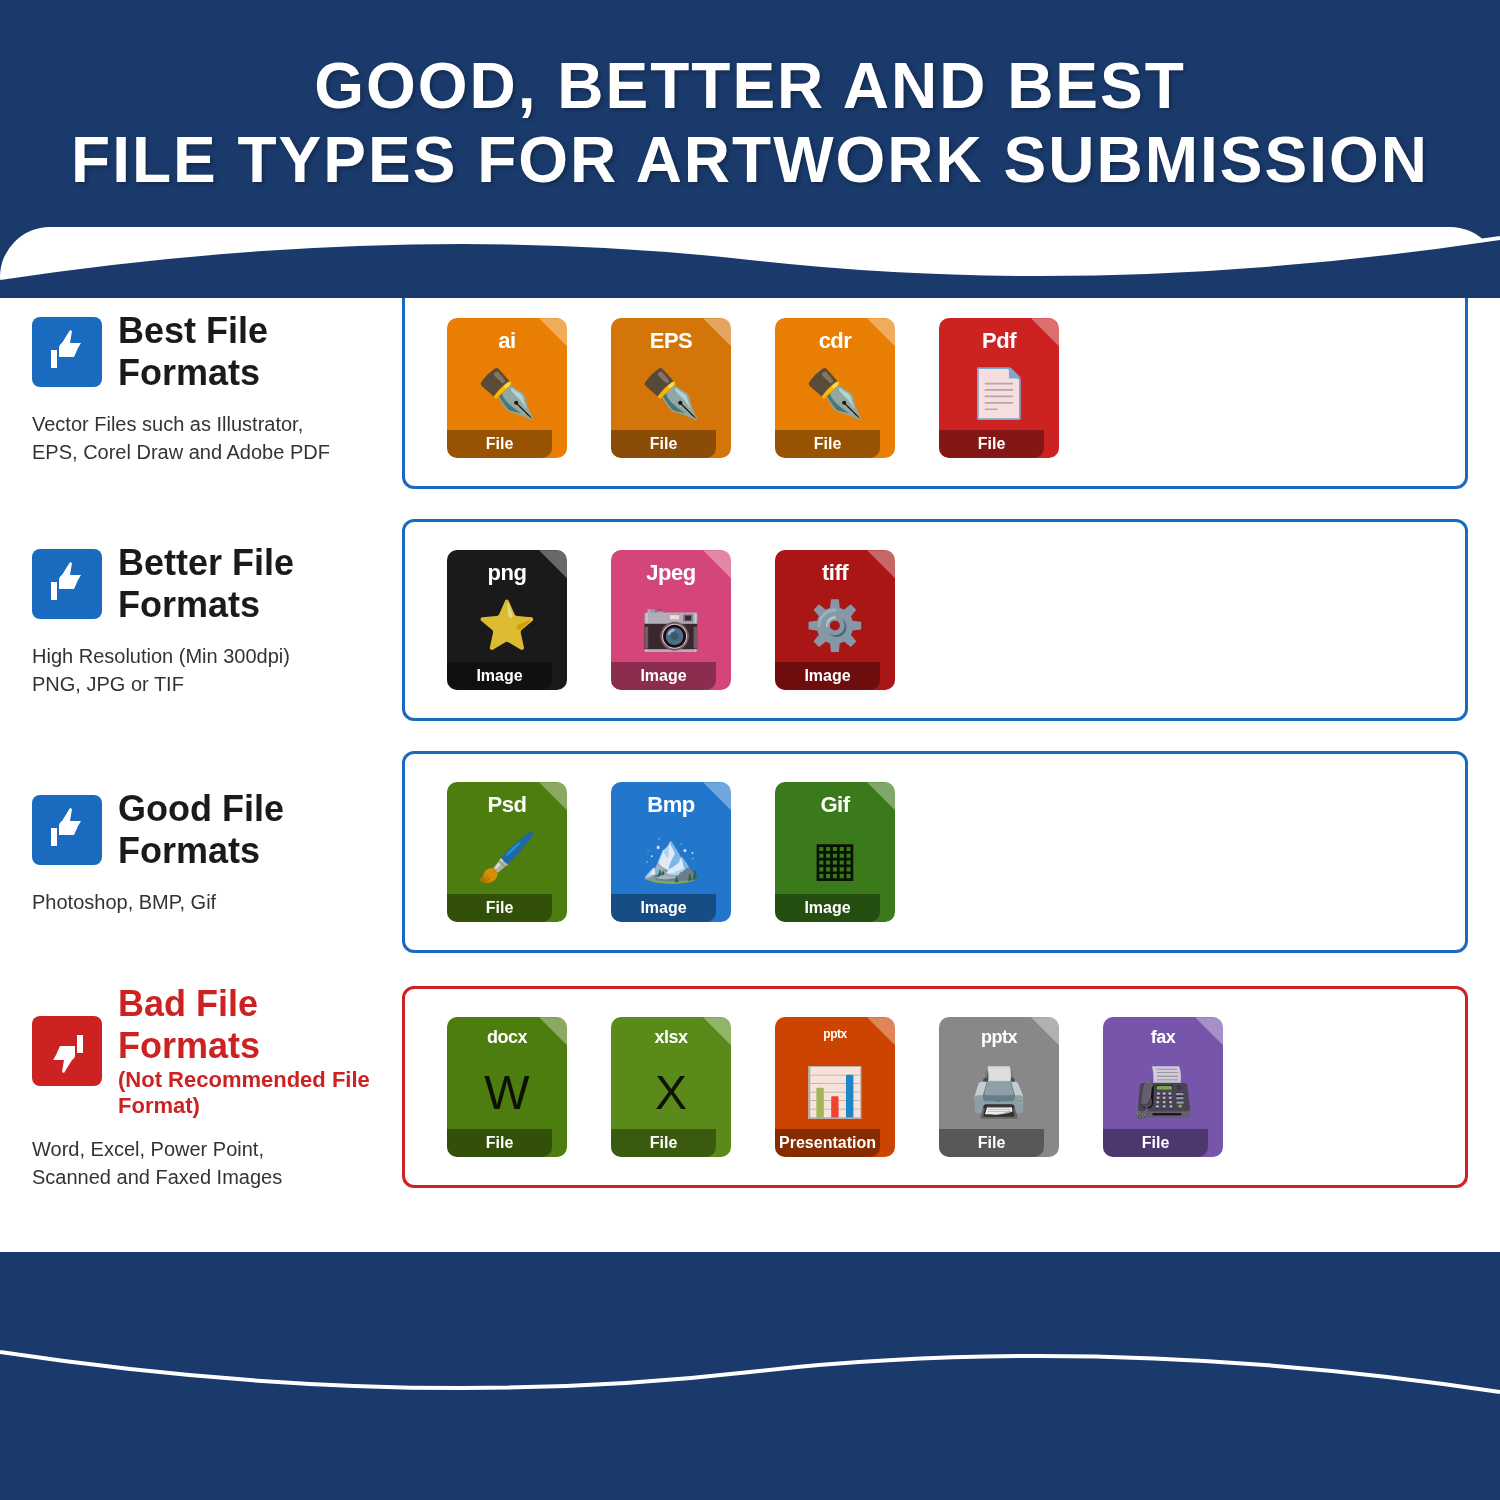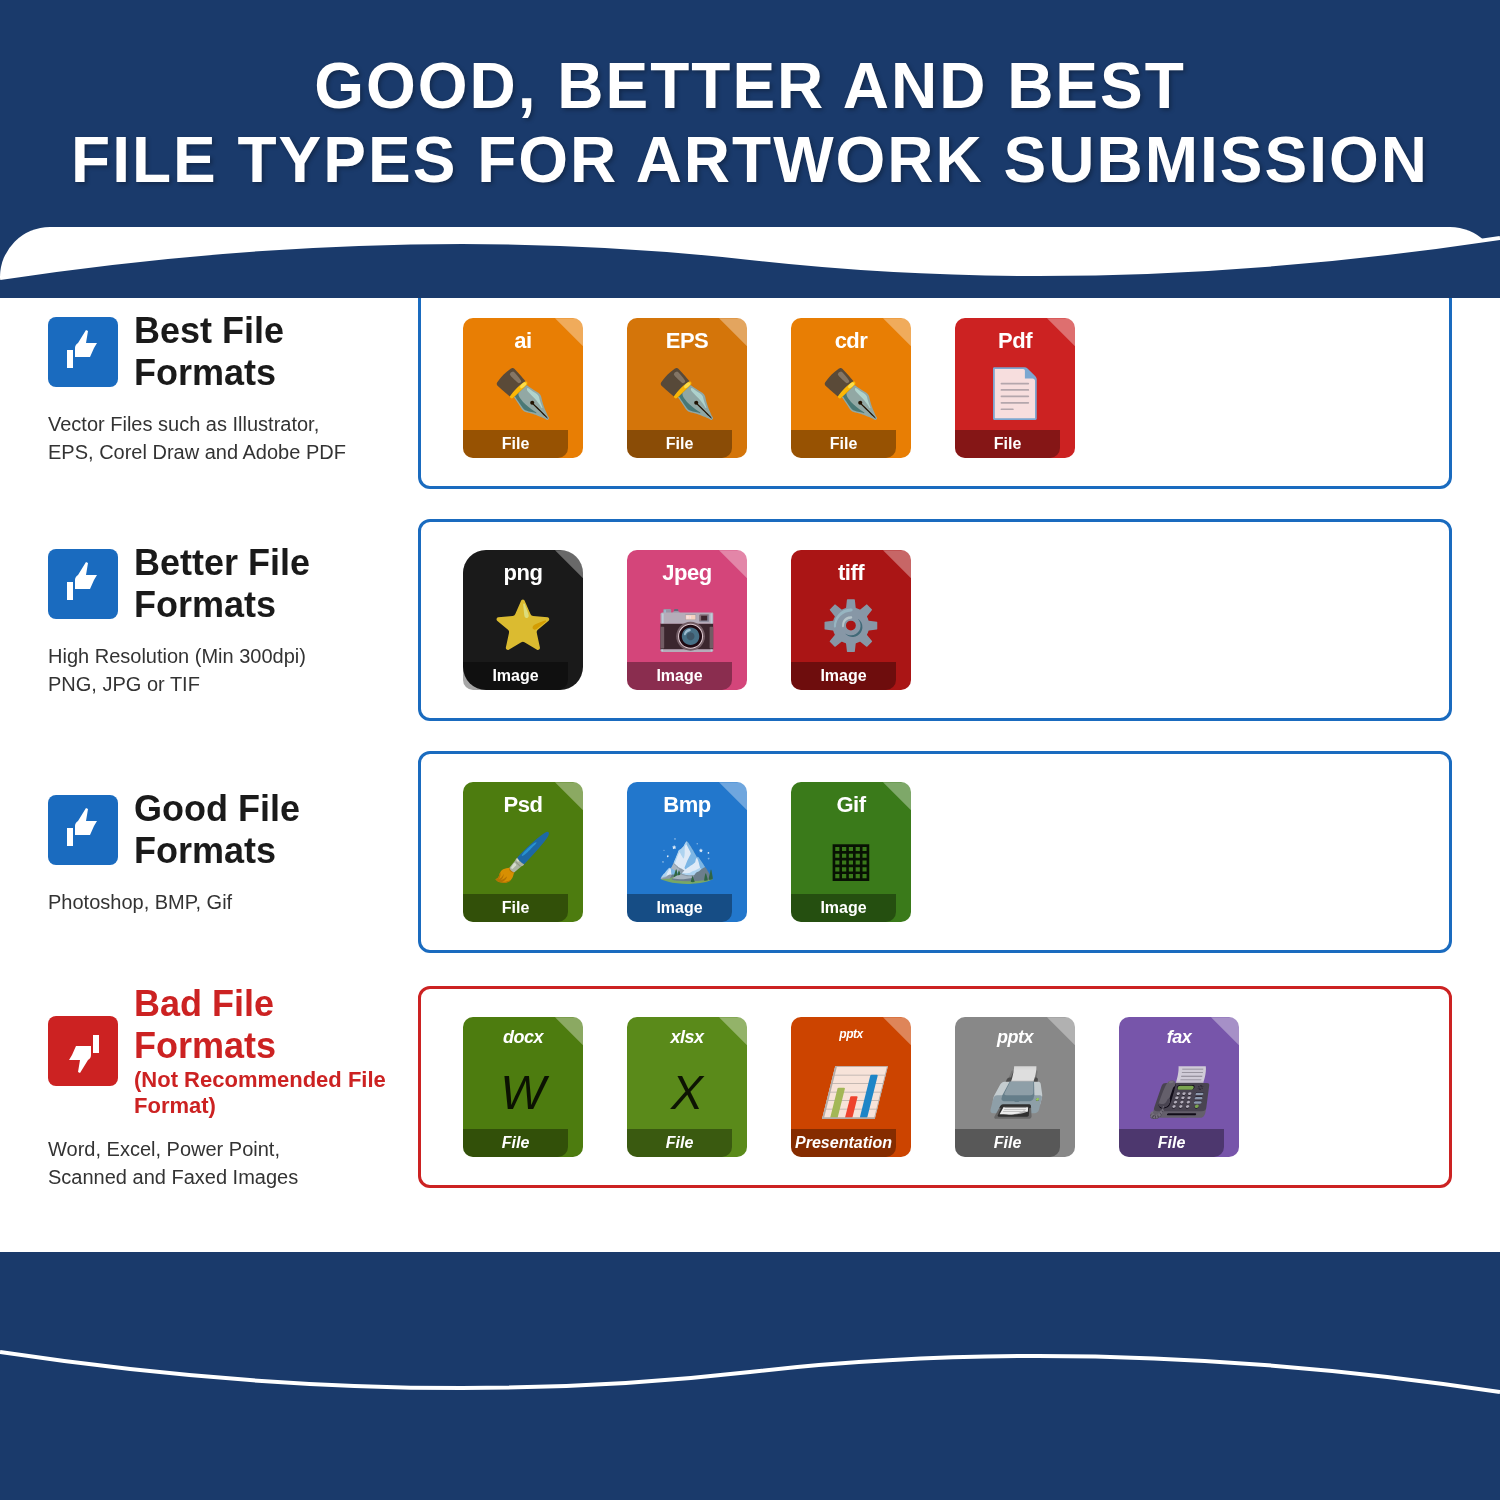--- a/index.html
+++ b/index.html
@@ -39,21 +39,21 @@
       letter-spacing: 2px;
       text-shadow: 2px 2px 4px rgba(0,0,0,0.3);
     }
 
     
     .white-area {
       width: 100%;
       flex: 1;
       background: #ffffff;
       border-radius: 50px 50px 0 0;
-      padding: 60px 48px 40px;
+      padding: 60px 32px 40px;
       position: relative;
       display: flex;
       flex-direction: column;
       gap: 30px;
     }
 
     
     .format-row {
       display: flex;
       align-items: center;
@@ -116,21 +116,20 @@
       border-radius: 12px;
       padding: 28px 32px;
       display: flex;
       align-items: center;
       gap: 24px;
       background: #fff;
       min-height: 180px;
     }
     .files-panel.bad-border {
       border-color: #cc2222;
-      font-style: italic;
     }
 
     
     .file-icon {
       display: flex;
       flex-direction: column;
       align-items: center;
       width: 140px;
       flex-shrink: 0;
     }
@@ -187,21 +186,21 @@
       transform: translate(-50%, -40%);
       font-size: 48px;
       opacity: 0.85;
     }
 
     
     .c-orange { background: #e87e04; }
     .c-orange2 { background: #d4750a; }
     .c-red { background: #cc2222; }
     .c-darkred { background: #aa1515; }
-    .c-black { background: #1a1a1a; border-radius: 23px; }
+    .c-black { background: #1a1a1a; }
     .c-pink { background: #d4457a; }
     .c-skyblue { background: #2277cc; }
     .c-green { background: #3a7a1a; }
     .c-navyblue { background: #4d7c0f; }
     .c-olivegreen { background: #5a8a1a; }
     .c-gray { background: #888888; }
     .c-purple { background: #7755aa; }
 
     
     .bottom-dark {

